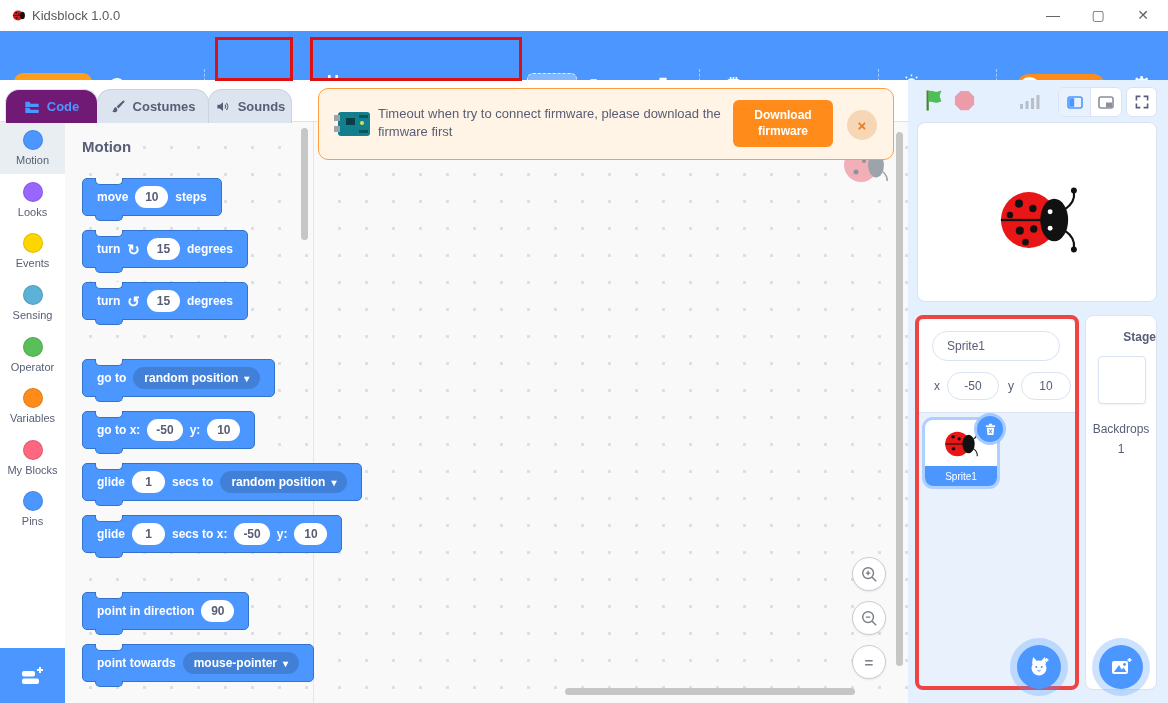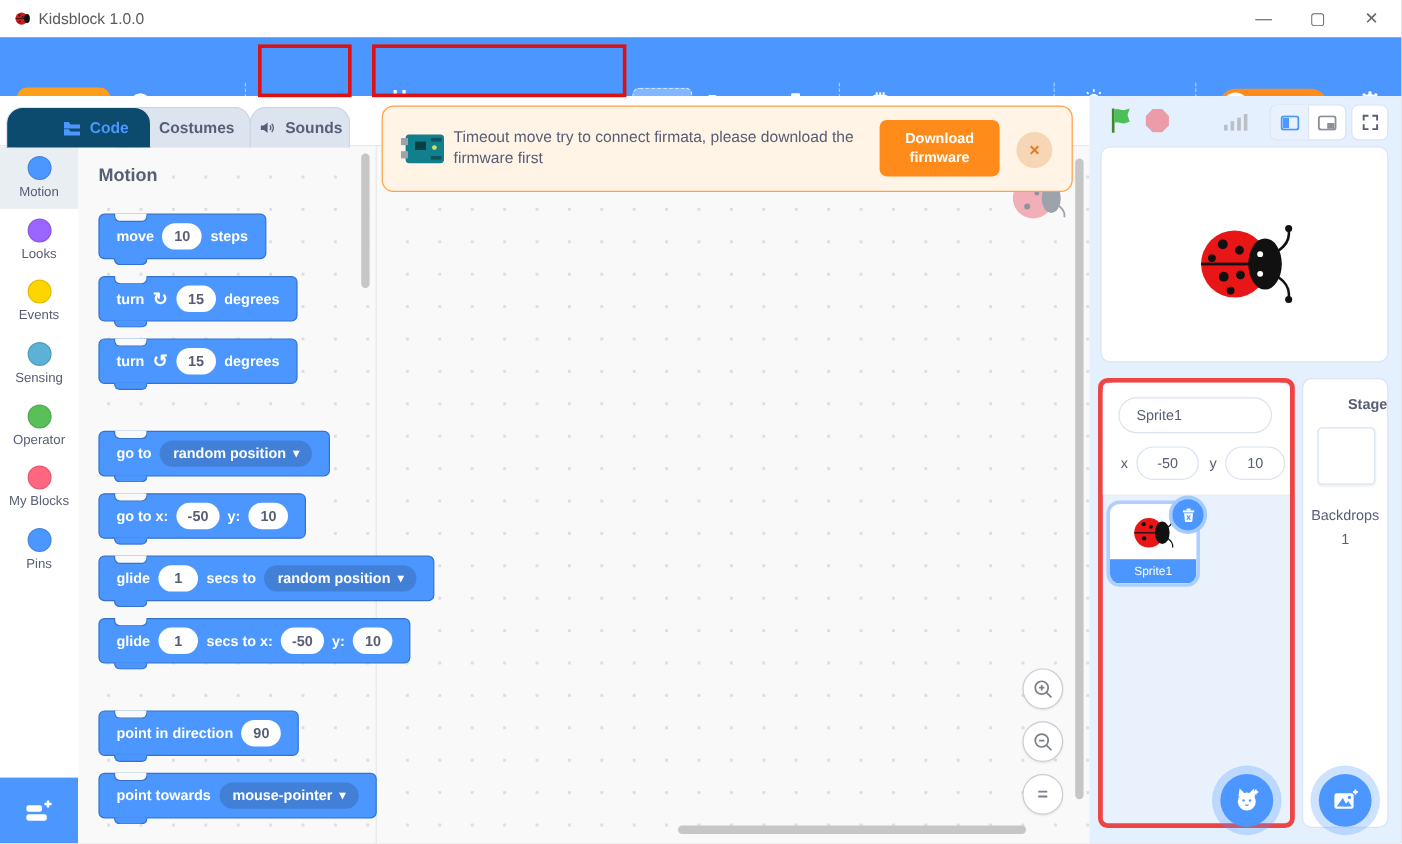--- a/index.html
+++ b/index.html
@@ -23,21 +23,21 @@
   #realtime{left:1016px;top:43px;width:90px;height:27px;border-radius:14px;background:#FF8C1A;cursor:pointer;}
   #realtime .knob{position:absolute;left:3px;top:3px;width:21px;height:21px;border-radius:50%;background:#fff;}
   #realtime .rt-label{position:absolute;left:32px;top:7px;color:#fff;font-weight:bold;font-size:12px;}
   .redbox{border:3px solid #DD1111;z-index:70;pointer-events:none;}
   
   #left-panel{left:0;top:80px;width:908px;height:623px;background:#fff;border-radius:0 8px 0 0;}
   #tabline{left:0;top:121px;width:908px;height:1px;background:#DDE3EA;}
   .tab{top:89px;height:33px;border-radius:14px 14px 0 0;display:flex;align-items:center;justify-content:center;
        gap:7px;font-size:13px;font-weight:bold;cursor:pointer;z-index:2;}
   .tab.inactive{background:#DCE4F0;border:1px solid #C9D3E2;border-bottom:none;color:#575E75;}
-  .tab.active{background:#0c4a6e;border:1px solid #DDE3EA;border-bottom:none;color:#4C97FF;z-index:3;padding-left:28px;}
+  .tab.active{background:#701a75;border:1px solid #DDE3EA;border-bottom:none;color:#4C97FF;z-index:3;}
   
   #cats{left:0;top:122px;width:65px;height:526px;background:#fff;}
   .cat{width:65px;padding:8px 0 7px 0;display:flex;flex-direction:column;align-items:center;cursor:pointer;}
   .cat.sel{background:#E9EEF2;}
   .cat-dot{width:20px;height:20px;border-radius:50%;box-shadow:inset 0 0 0 1px rgba(0,0,0,.12);}
   .cat-label{font-size:11px;color:#575E75;margin-top:4px;text-align:center;line-height:1.15;}
   #add-ext{left:0;top:648px;width:65px;height:55px;background:#4C97FF;display:flex;align-items:center;
        justify-content:center;cursor:pointer;}
   
   .dotted{background-color:#F9F9F9;background-image:radial-gradient(circle,#DBDEE3 1.4px,transparent 1.5px);
@@ -243,20 +243,24 @@
         <span class="cat-dot" style="background: rgb(255, 213, 0);"></span>
         <span class="cat-label">Events</span>
       </div>
       <div class="cat">
         <span class="cat-dot" style="background: rgb(92, 177, 214);"></span>
         <span class="cat-label">Sensing</span>
       </div>
       <div class="cat">
         <span class="cat-dot" style="background: rgb(89, 192, 89);"></span>
         <span class="cat-label">Operator</span>
+      </div>
+      <div class="cat">
+        <span class="cat-dot" style="background: rgb(255, 140, 26);"></span>
+        <span class="cat-label">Variables</span>
       </div>
       <div class="cat">
         <span class="cat-dot" style="background: rgb(255, 102, 128);"></span>
         <span class="cat-label">My Blocks</span>
       </div>
       <div class="cat">
         <span class="cat-dot" style="background: rgb(76, 151, 255);"></span>
         <span class="cat-label">Pins</span>
       </div>
     </div>
@@ -356,21 +360,21 @@
       <svg width="38" height="28" viewBox="0 0 38 28">
           <rect x="4" y="2" width="32" height="24" rx="3" fill="#12808C"></rect>
           <rect x="0" y="5" width="6" height="6" fill="#9AA4AA"></rect>
           <rect x="0" y="16" width="6" height="6" fill="#9AA4AA"></rect>
           <rect x="12" y="8" width="9" height="7" fill="#083E45"></rect>
           <rect x="25" y="5" width="9" height="3" fill="#0B545C"></rect>
           <rect x="25" y="20" width="9" height="3" fill="#0B545C"></rect>
           <circle cx="28" cy="13" r="2" fill="#D4E157"></circle>
         </svg>
     </span>
-    <div id="banner-msg">Timeout move try to connect firmata, please download the firmware first</div>
+    <div id="banner-msg">Timeout when try to connect firmware, please download the firmware first</div>
     <div id="banner-btn">Download firmware</div>
     <div id="banner-close">×</div>
   </div>
 
   <div class="abs" id="right-panel"></div>
 
   <span class="abs" style="left:924px;top:89px;cursor:pointer;">
     <svg width="22" height="23" viewBox="0 0 24 24">
         <path d="M4 1v22" stroke="#45852E" stroke-width="2.4"></path>
         <path d="M5 2c4-2 7 2 11 0l3-1-2 6 2 6-3 1c-4 2-7-2-11 0z" fill="#4CBF56"></path>

